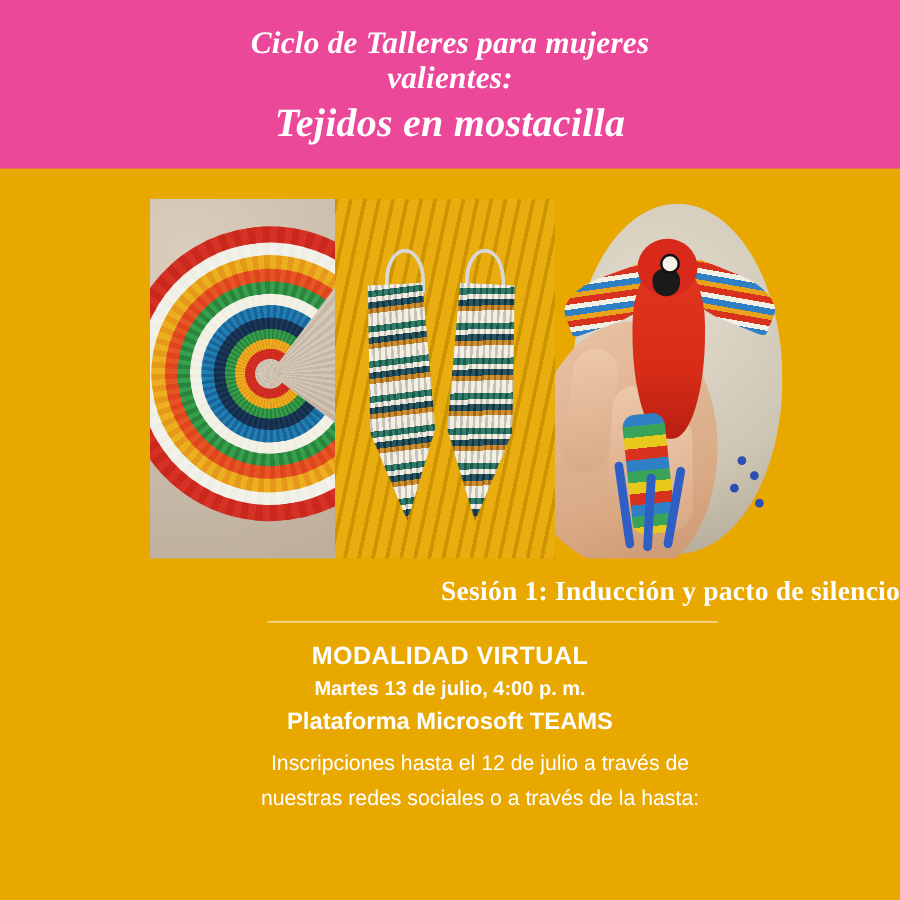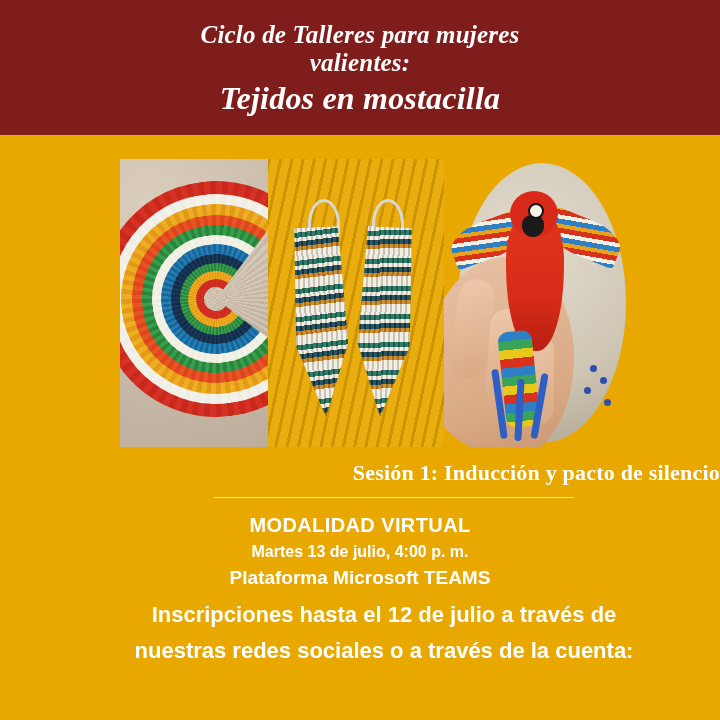--- a/index.html
+++ b/index.html
@@ -16,21 +16,21 @@
     position: relative;
     overflow: hidden;
     background: #e8a800;
   }
   
   .header-band {
     position: absolute;
     top: 0; left: 0;
     width: 720px;
     height: 135px;
-    background: #7f1d1d;
+    background: #ec4899;
     display: flex;
     flex-direction: column;
     align-items: center;
     justify-content: center;
     box-sizing: border-box;
     padding: 6px 70px 4px 70px;
   }
   .header-line1 {
     font-family: "Liberation Serif", serif;
     font-style: italic;
@@ -312,22 +312,22 @@
   }
   .block-info {
     position: absolute;
     top: 462px;
     left: 0;
     width: 720px;
     text-align: center;
     color: #ffffff;
   }
   .li1, .li2, .li3 {
-    font-size: 22px;
-    font-weight: bold;
+    font-size: 17px;
+    font-weight: normal;
     line-height: 1.62;
     margin-left: 48px;
   }
 </style>
 </head>
 <body>
 
 <div class="poster">
 
   <div class="header-band">
@@ -398,17 +398,17 @@
     <div class="rule"></div>
 
     <div class="block-virtual">
       <div class="lv1">MODALIDAD VIRTUAL</div>
       <div class="lv2">Martes 13 de julio, 4:00 p. m.</div>
       <div class="lv3">Plataforma Microsoft TEAMS</div>
     </div>
 
     <div class="block-info">
       <div class="li1">Inscripciones hasta el 12 de julio a través de</div>
-      <div class="li2">nuestras redes sociales o a través de la cuenta:</div>
+      <div class="li2">nuestras redes sociales o a través de la hasta:</div>
     </div>
 
   </div>
 </div>
 
 </body></html>

